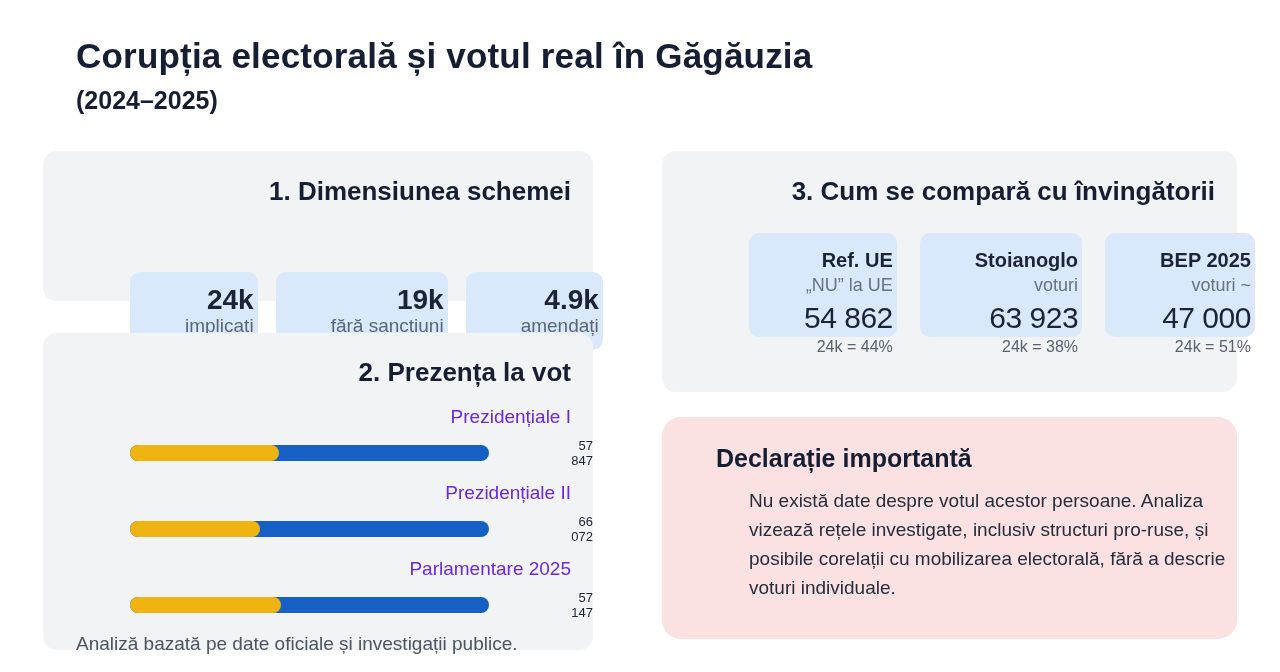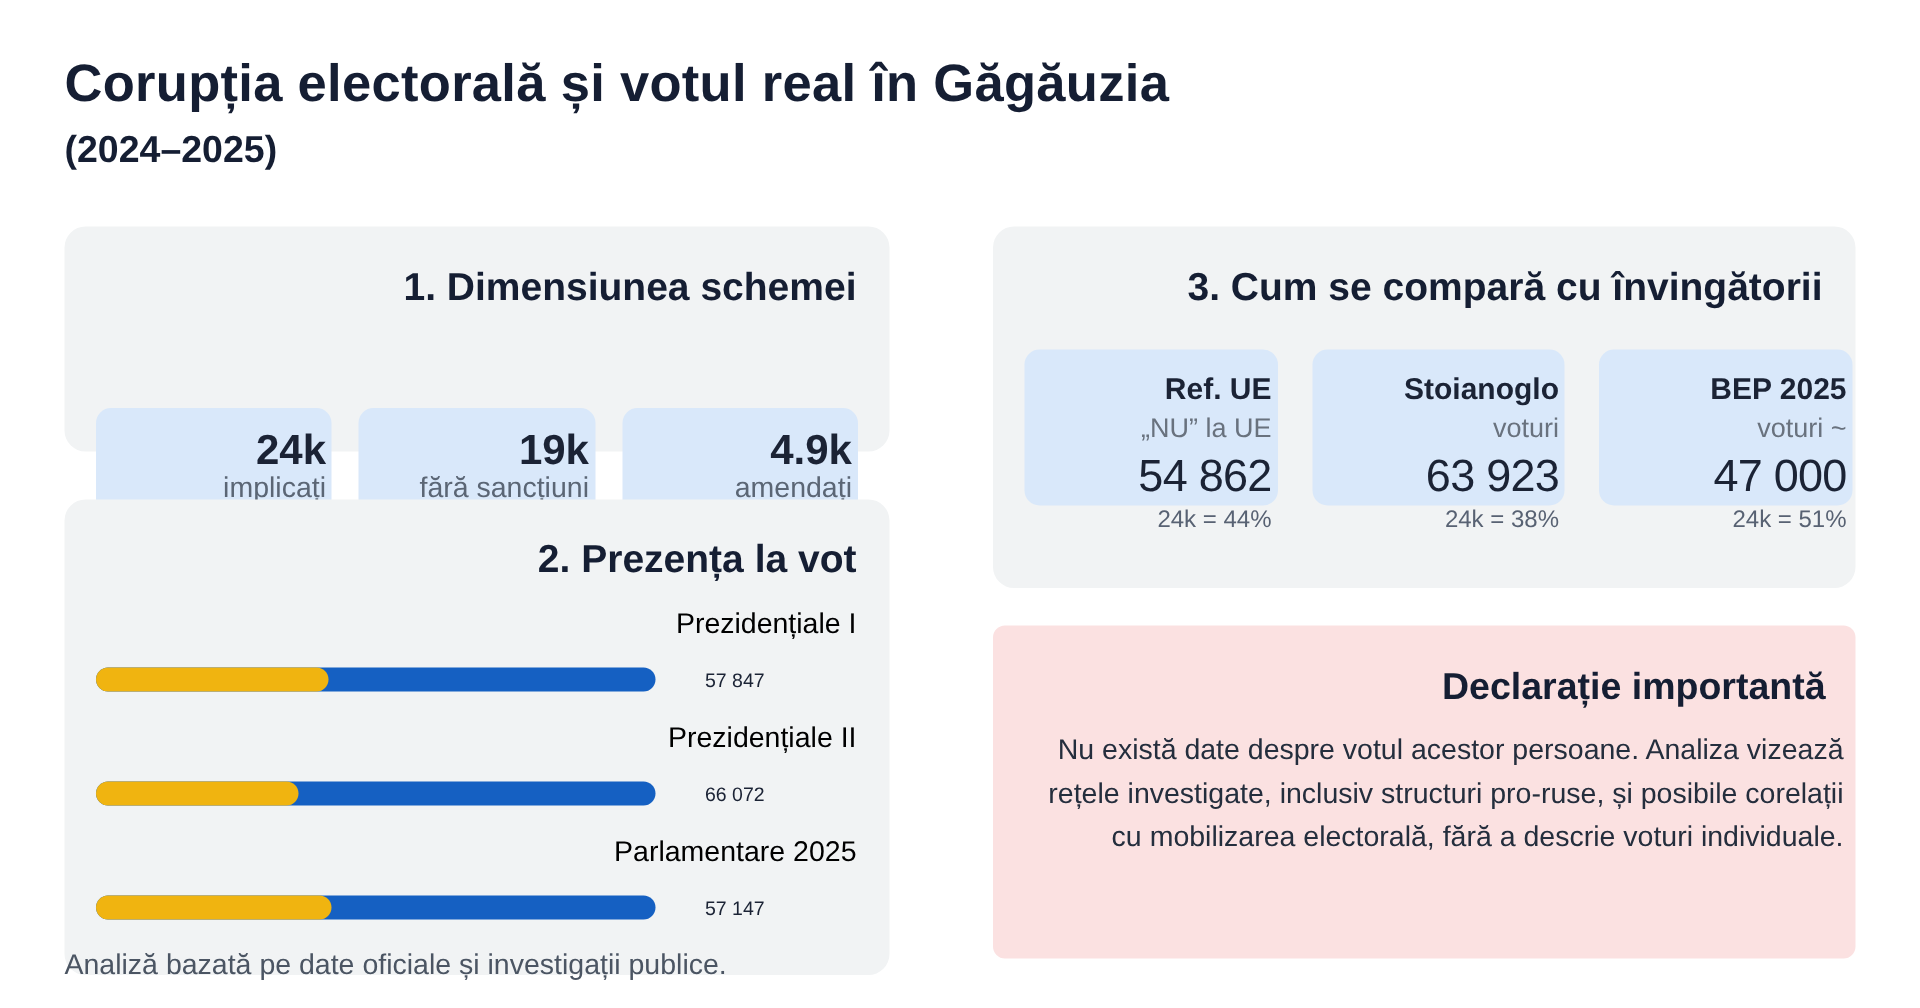--- a/index.html
+++ b/index.html
@@ -1,15 +1,15 @@
 <!DOCTYPE html>
 <html><head>
 <meta charset="utf-8">
 <style>
-  * { box-sizing: border-box; }
+  * { box-sizing: border-box; padding-left: 33px; }
   html,body { margin:0; padding:0; }
   body {
     width:1280px; height:672px; background:#ffffff;
     font-family:"Liberation Sans","DejaVu Sans",sans-serif;
     color:#1f2937; overflow:hidden;
   }
   .page { position:relative; width:1280px; height:672px; }
 
   .title {
     position:absolute; left:43px; top:36px; margin:0;
@@ -28,21 +28,21 @@
   #card-scheme h2 { padding:25px 22px 0 22px; }
   .stats { display:flex; gap:18px; margin:21px 21px 0 21px; }
   .stat { flex:1; background:#d9e8fa; border-radius:10px; padding:13px 4px 12px 22px;margin-top:44px; }
   .stat .v { font-size:28px; font-weight:700; color:#1b2335; line-height:1.05; }
   .stat .l { font-size:19px; color:#5b6675; line-height:1.25; white-space:nowrap; }
 
   
   #card-turnout { left:43px; top:333px; width:550px; height:317px; }
   #card-turnout h2 { padding:24px 22px 0 22px; }
   .tsub { margin:22px 22px 0 22px; font-size:19px; color:#222c3a; }
-  .bar-label { margin:18px 22px 0 22px; font-size:19px; color:#000000; }
+  .bar-label { margin:18px 22px 0 22px; font-size:19px; color:#6d28d9; }
   .bar-row { display:flex; align-items:center; margin:14px 0 0 21px; height:22px; }
   .bar-track {
     position:relative; width:373px; height:16px;
     background:#1560c2; border-radius:999px;
   }
   .bar-fill {
     position:absolute; left:0; top:0; height:16px; width:var(--w,40%);
     background:#f0b410; border-radius:999px;
   }
   .bar-value { margin-left:33px; font-size:13px; color:#1b2335; }
@@ -53,21 +53,21 @@
   .cboxes { display:flex; gap:23px; margin:26px 2px 0 21px; }
   .cbox { flex:1; background:#d9e8fa; border-radius:10px; padding:16px 4px 10px 22px; height:104px; }
   .cbox .t { font-size:20px; font-weight:700; color:#1b2335; white-space:nowrap; }
   .cbox .s { margin-top:3px; font-size:18px; color:#69727e; white-space:nowrap; }
   .cbox .v { margin-top:5px; font-size:30px; color:#1b2335; letter-spacing:-0.5px; white-space:nowrap; }
   .cbox .n { margin-top:3px; font-size:16px; color:#586273; white-space:nowrap; }
 
   
   #card-disclaimer {
     position:absolute; left:662px; top:417px; width:575px; height:222px;
-    background:#fbe1e1; border-radius:8px;text-align:right;
+    background:#fbe1e1; border-radius:19px;
   }
   #card-disclaimer h2 { margin:0; padding:27px 20px 0 21px; font-size:25px; font-weight:700; color:#151e33; }
   #card-disclaimer p { margin:13px 8px 0 21px; font-size:19px; line-height:29px; color:#242e3d; }
 
   .footer {
     position:absolute; left:43px; top:633px;
     font-size:19px; color:#4b5563; z-index:5;
   }
 </style>
 </head>

